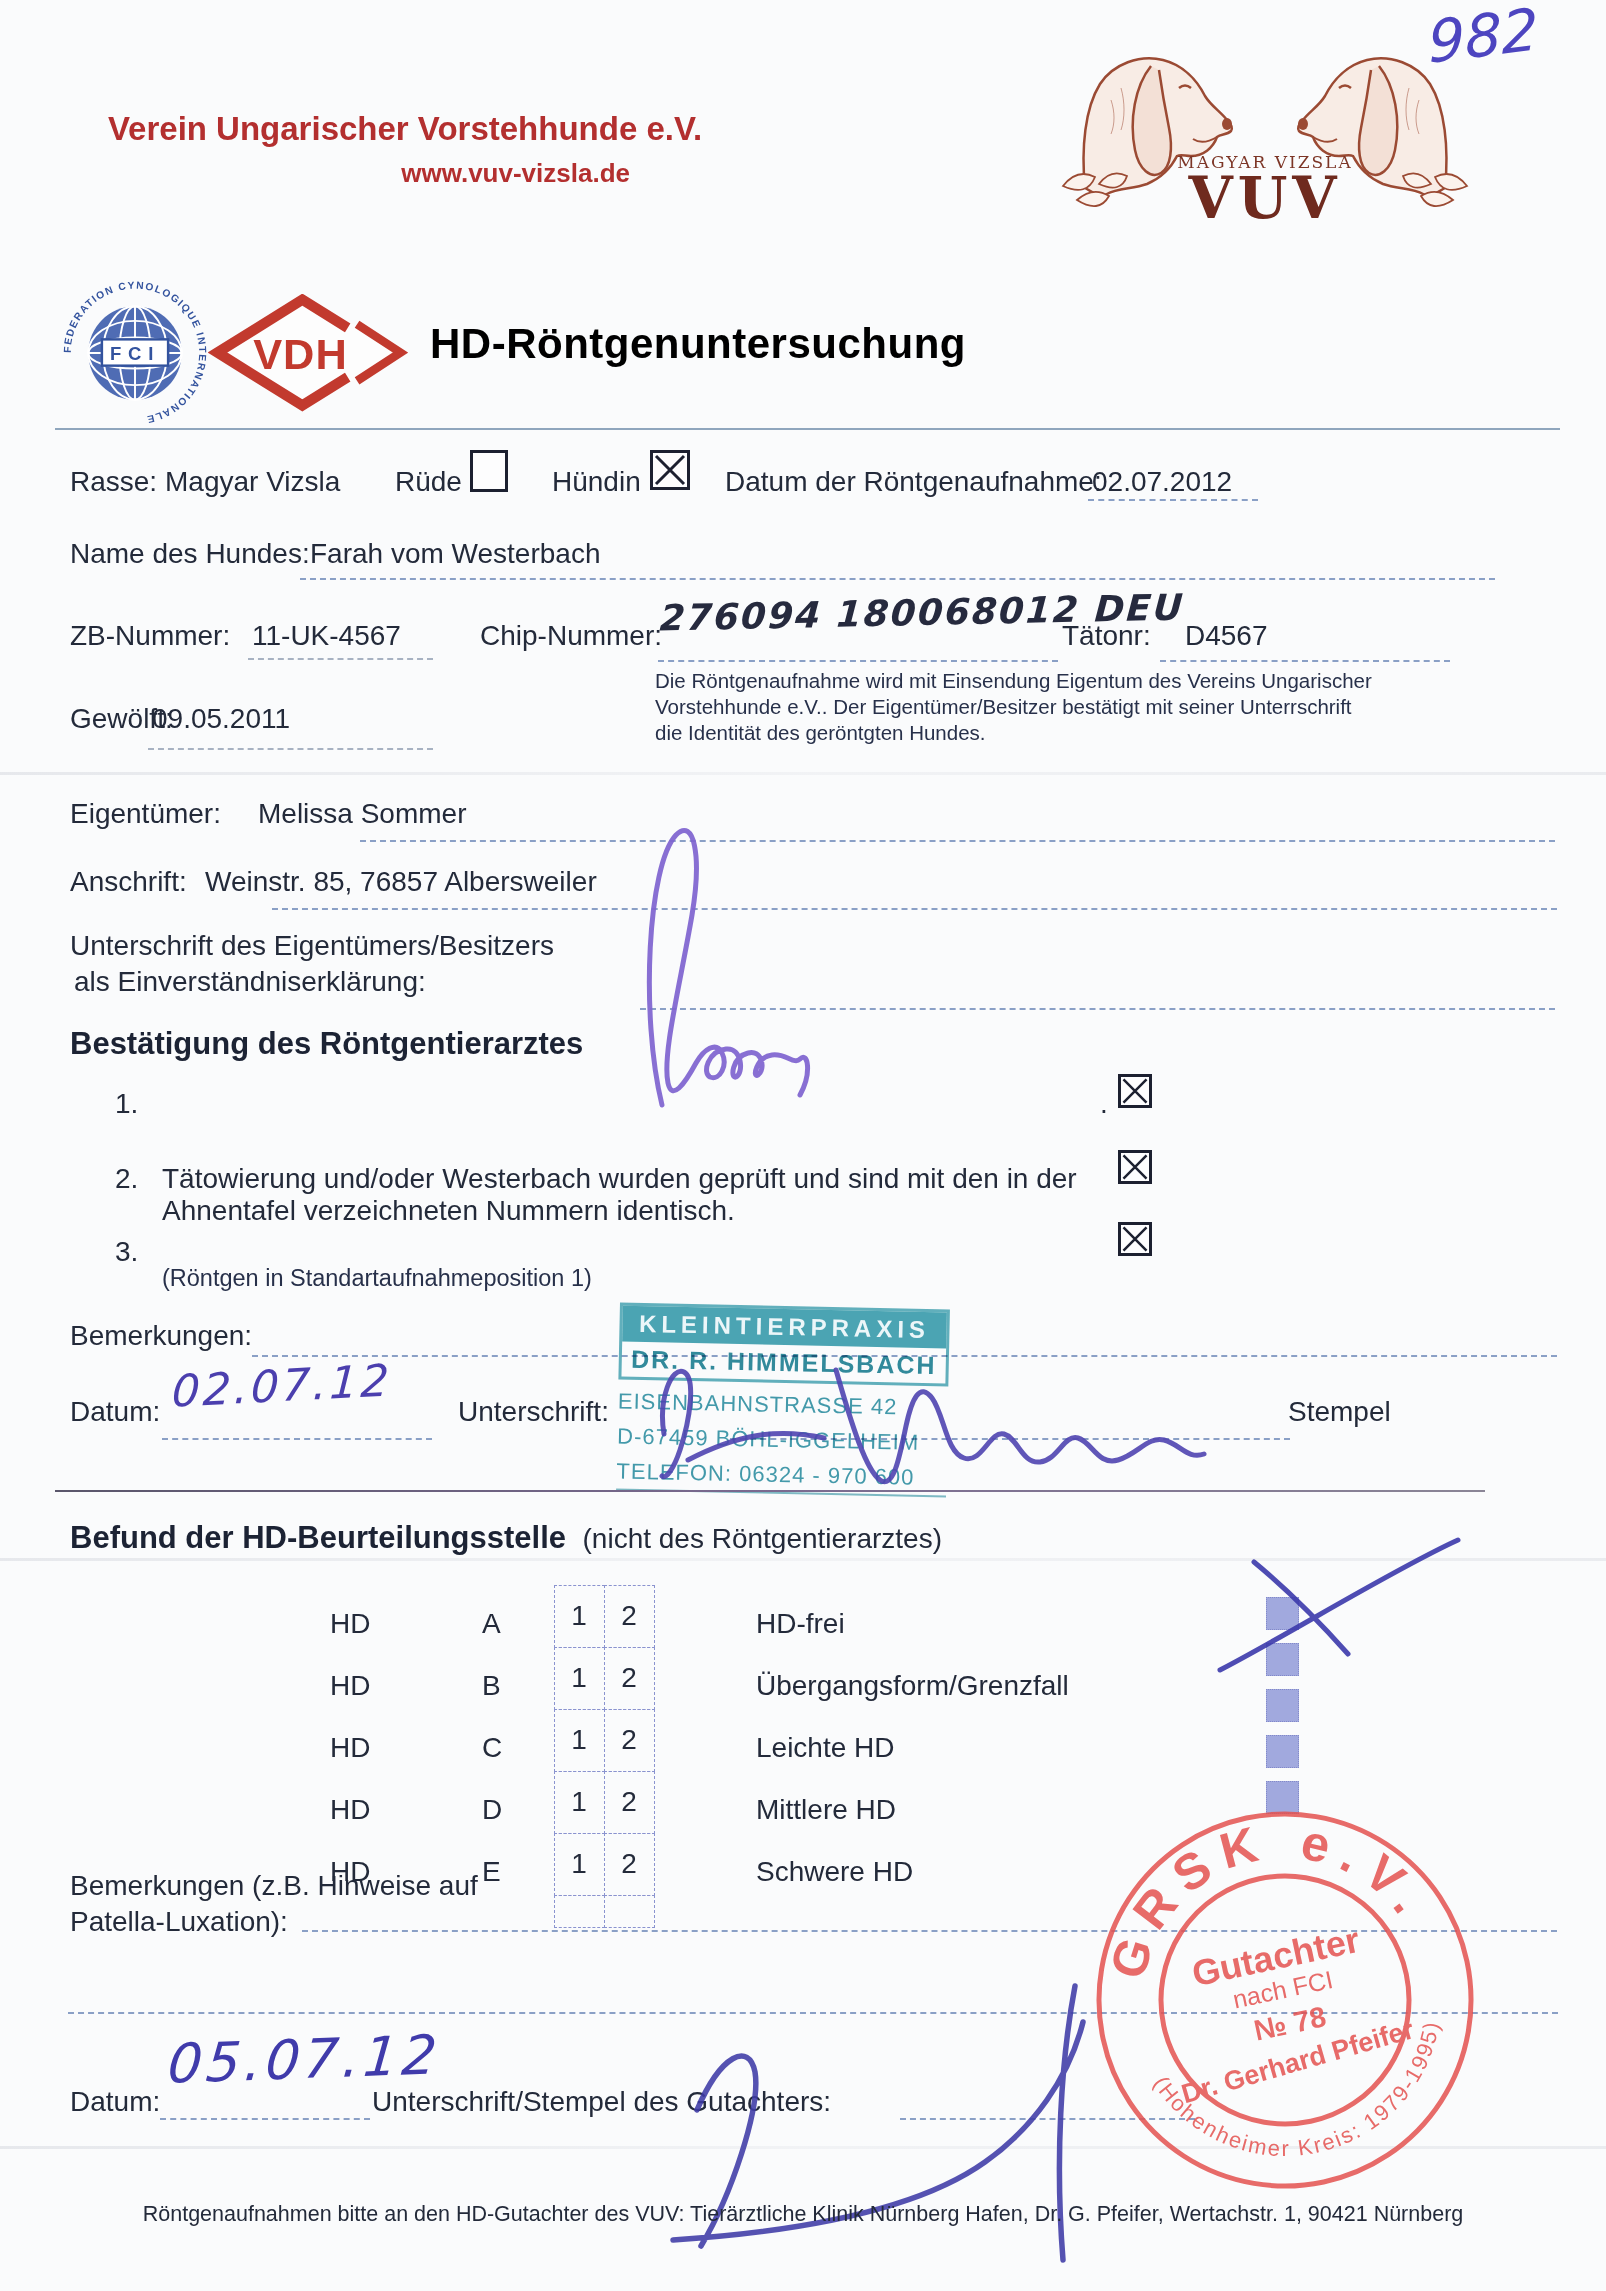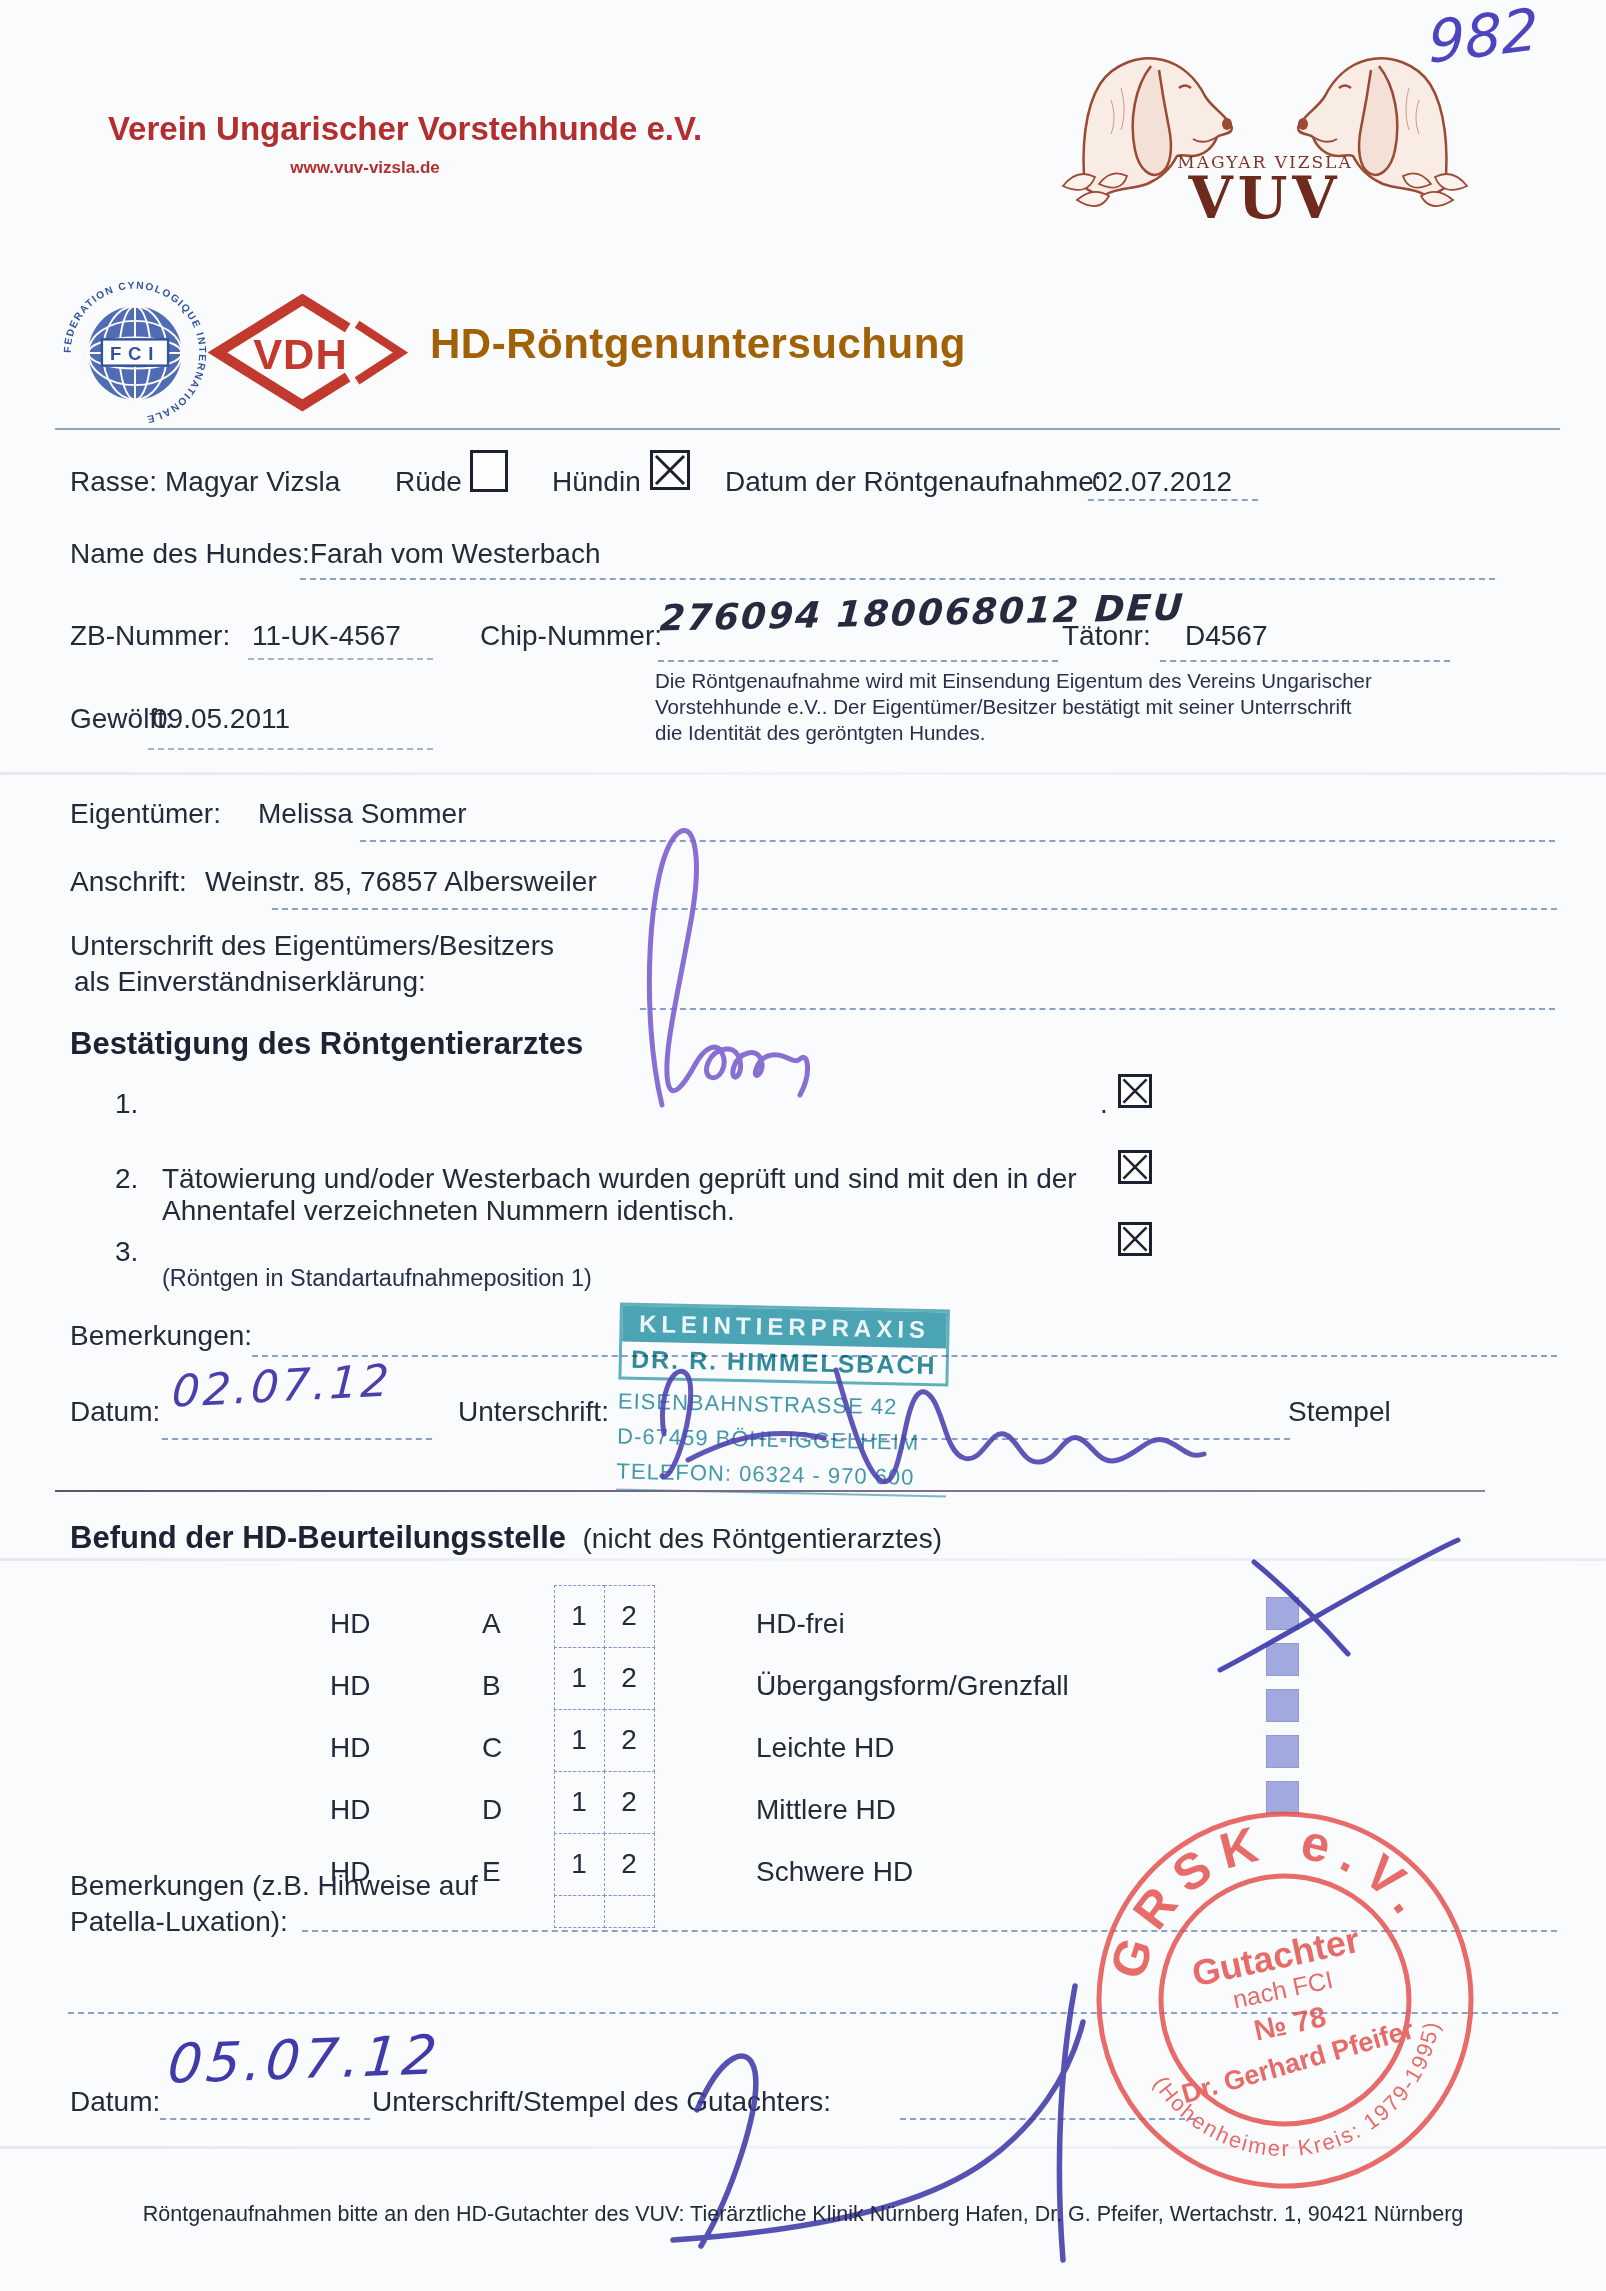--- a/index.html
+++ b/index.html
@@ -5,24 +5,24 @@
   html,body{margin:0;padding:0;background:#e8e8ea;}
   .page{
     position:relative;width:1606px;height:2291px;margin:0 auto;
     background:#fafbfc;overflow:hidden;
     font-family:"Liberation Sans",sans-serif;color:#222838;
   }
   .abs{position:absolute;}
   .lbl{font-size:28px;color:#232a3a;white-space:nowrap;margin-top:8px;}
   .sm{font-size:20.5px;line-height:1.28;color:#27304a;}
   .heading{font-size:31px;font-weight:bold;color:#1c2334;white-space:nowrap;}
-  .title{font-size:42px;font-weight:bold;color:#a16207;letter-spacing:0.5px;white-space:nowrap;}
+  .title{font-size:42px;font-weight:bold;color:#000000;letter-spacing:0.5px;white-space:nowrap;}
   .red{color:#b32f2f;}
   .org{font-size:33px;font-weight:bold;text-align:center;white-space:nowrap;}
-  .site{font-size:17px;font-weight:bold;text-align:center;}
+  .site{font-size:26px;font-weight:bold;text-align:right;}
   .dash{position:absolute;height:0;border-bottom:2px dashed #8aa0c6;}
   .dash.gray{border-bottom-color:#a7b2c2;}
   .hline{position:absolute;height:2px;background:#8fa6bd;}
   .hline2{position:absolute;height:2px;background:linear-gradient(90deg,#5a566b,#7a6a90,#8a8596);}
   .crease{position:absolute;left:0;right:0;height:3px;
     background:linear-gradient(90deg,rgba(160,165,180,.22),rgba(140,145,165,.08),rgba(160,165,180,.18));}
   .cb{position:absolute;box-sizing:border-box;border:3px solid #1c2030;background:rgba(255,255,255,.5);}
   .cb svg{display:block;width:100%;height:100%;}
   .hand{font-family:"DejaVu Sans",sans-serif;font-style:italic;display:inline-block;white-space:nowrap;}
   .hand-num{color:#4d45c0;font-size:58px;transform:rotate(-7deg) skewX(-6deg);}

